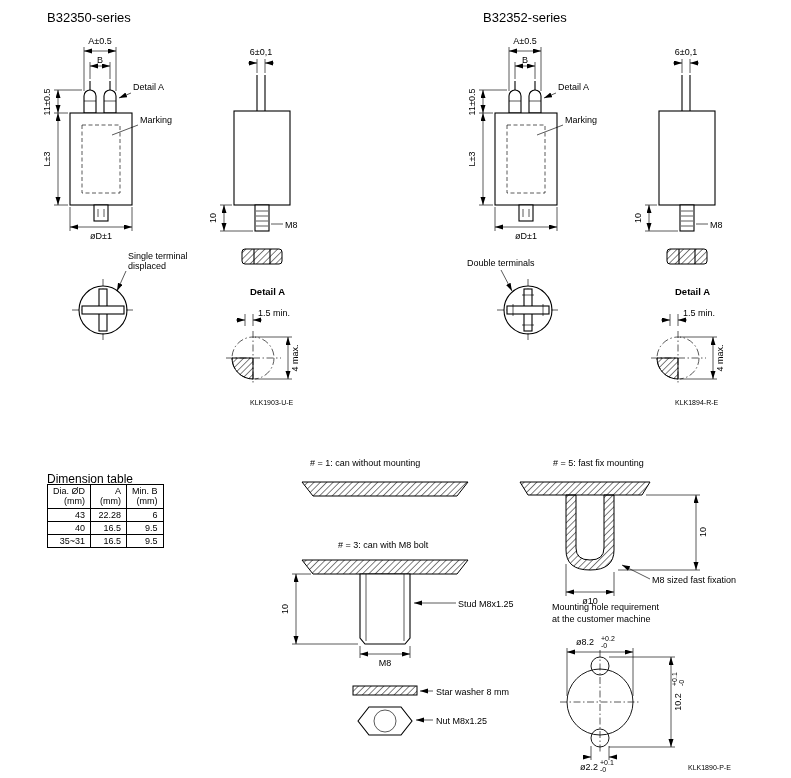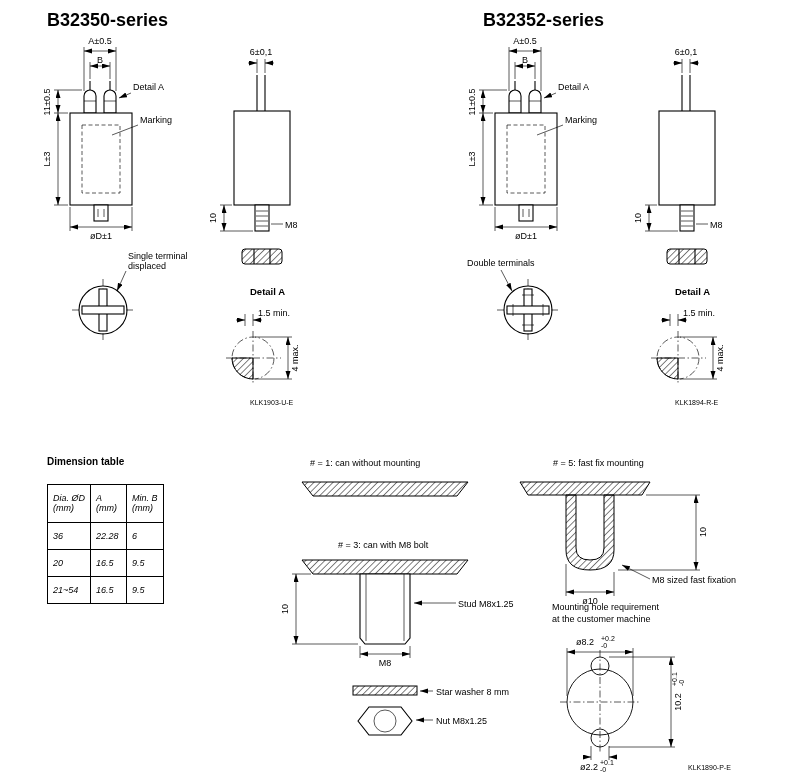--- a/index.html
+++ b/index.html
@@ -1,23 +1,23 @@
 <!DOCTYPE html>
 <html><head>
 <meta charset="utf-8">
 <style>
   * { margin:0; padding:0; box-sizing:border-box; }
   html,body { background:#fff; }
   body { font-family:"Liberation Sans", sans-serif; color:#000; }
   .page { position:relative; width:791px; height:778px; background:#fff; overflow:hidden; }
   .abs { position:absolute; }
-  .series-title { position:absolute; font-size:18px; font-weight:bold; }
-  .section-title { position:absolute; font-size:10px; font-weight:bold; }
+  .series-title { position:absolute; font-size:13px; font-weight:normal; }
+  .section-title { position:absolute; font-size:12px; font-weight:normal;margin-top:16px; }
   .dim-table { position:absolute; border-collapse:collapse; font-size:9px; background:#fff; }
-  .dim-table td { border:1px solid #000; text-align:left; padding:8px 5px; min-width:36px;font-style:italic; }
+  .dim-table td { border:1px solid #000; text-align:right; padding:1px 5px; min-width:36px; }
   .dim-table .hdr { line-height:1.15; }
   svg text { font-family:"Liberation Sans", sans-serif; font-size:9px; fill:#000; }
   svg .tb { font-weight:bold; font-size:9.5px; }
   svg .ts { font-size:7px; }
   svg .fw { fill:#fff; stroke:#000; stroke-width:1.1; }
   svg .ln { fill:none; stroke:#000; stroke-width:1.1; }
   svg .th { fill:none; stroke:#000; stroke-width:0.65; }
   svg .dash { stroke-dasharray:4 2.5; }
   svg .dd { stroke-dasharray:7 2.5 1.5 2.5; }
 </style>
@@ -257,31 +257,31 @@
         <td class="hdr">
           <div>A</div>
           <div>(mm)</div>
         </td>
         <td class="hdr">
           <div>Min. B</div>
           <div>(mm)</div>
         </td>
       </tr>
       <tr>
-        <td>36</td>
+        <td>43</td>
         <td>22.28</td>
         <td>6</td>
       </tr>
       <tr>
-        <td>20</td>
+        <td>40</td>
         <td>16.5</td>
         <td>9.5</td>
       </tr>
       <tr>
-        <td>21~54</td>
+        <td>35~31</td>
         <td>16.5</td>
         <td>9.5</td>
       </tr>
     </tbody>
   </table>
 
   <svg class="abs" style="left:280px; top:452px" width="511" height="326" viewBox="0 0 511 326">
     <defs>
       <marker id="arM" markerWidth="9" markerHeight="6" refX="8" refY="2.5" orient="auto-start-reverse" markerUnits="userSpaceOnUse">
         <path d="M0,0 L8,2.5 L0,5 Z" fill="#000"></path>

